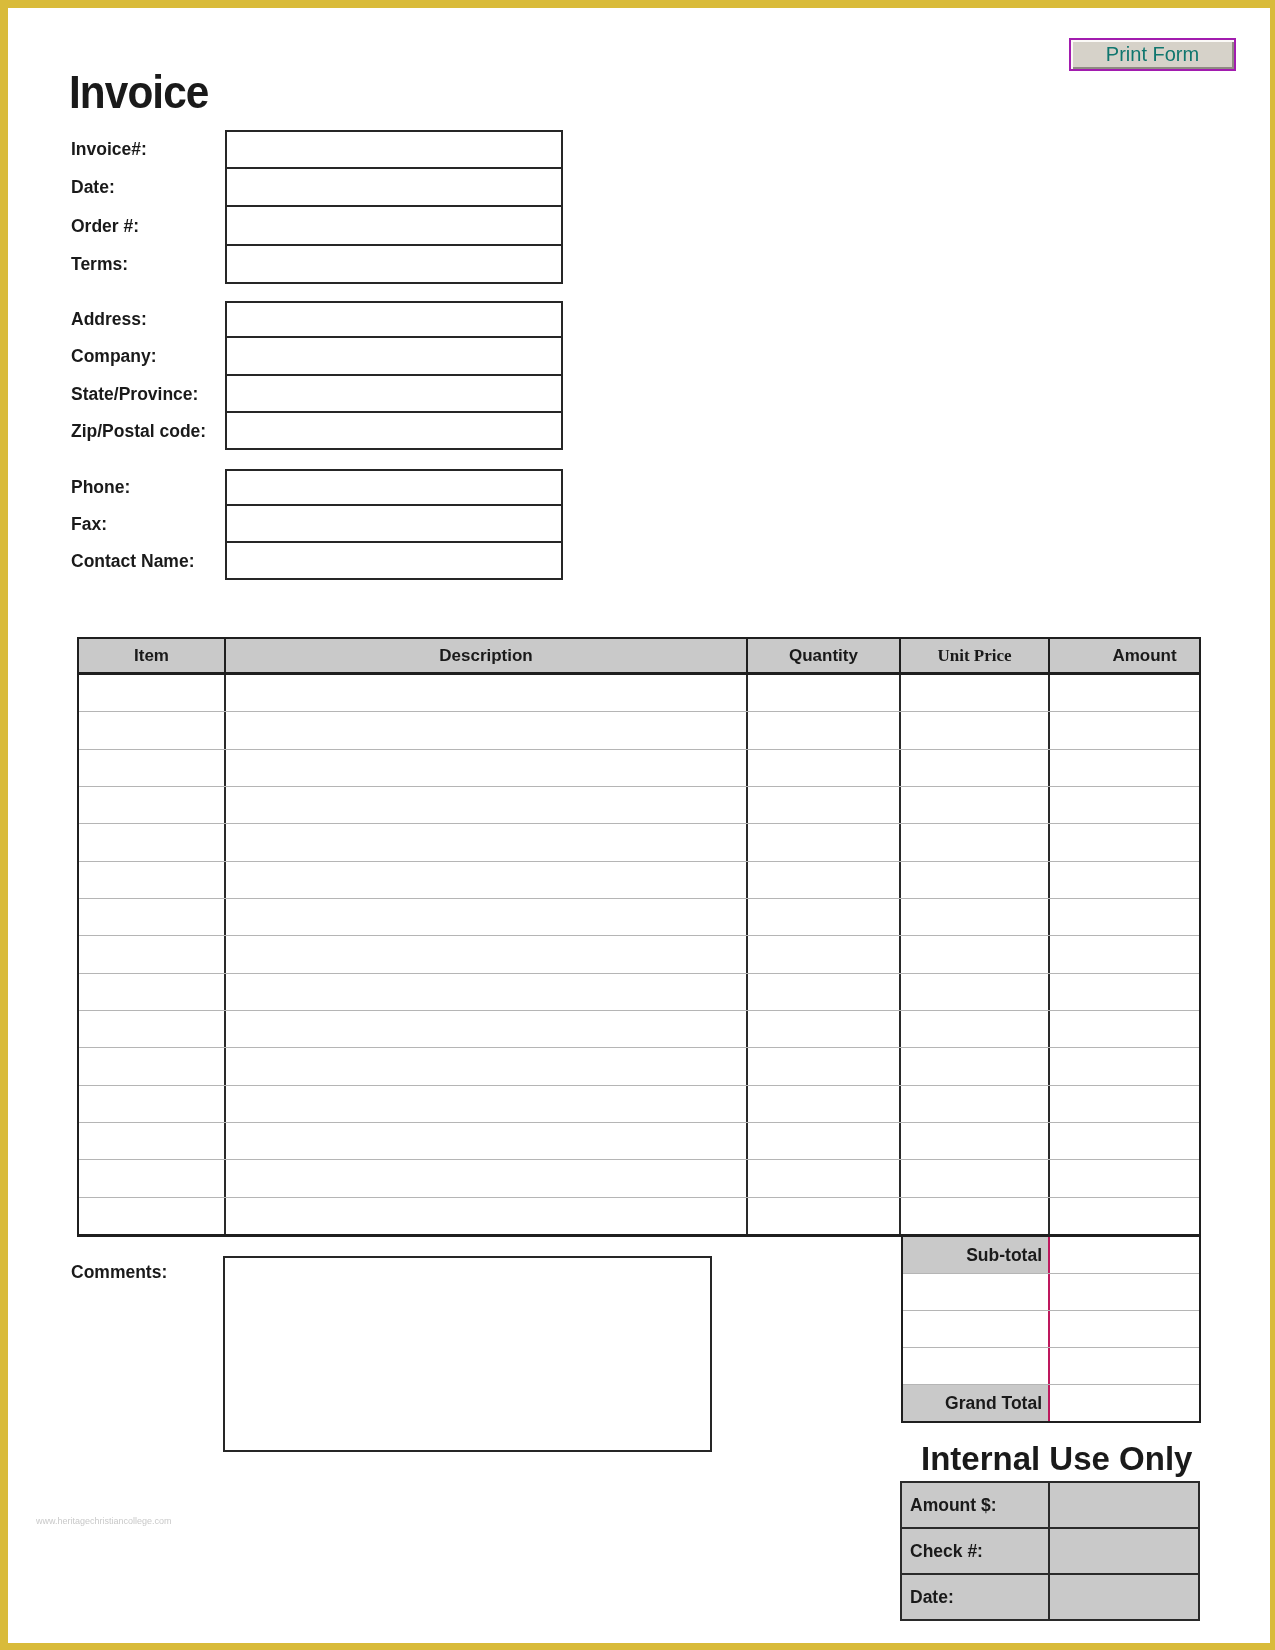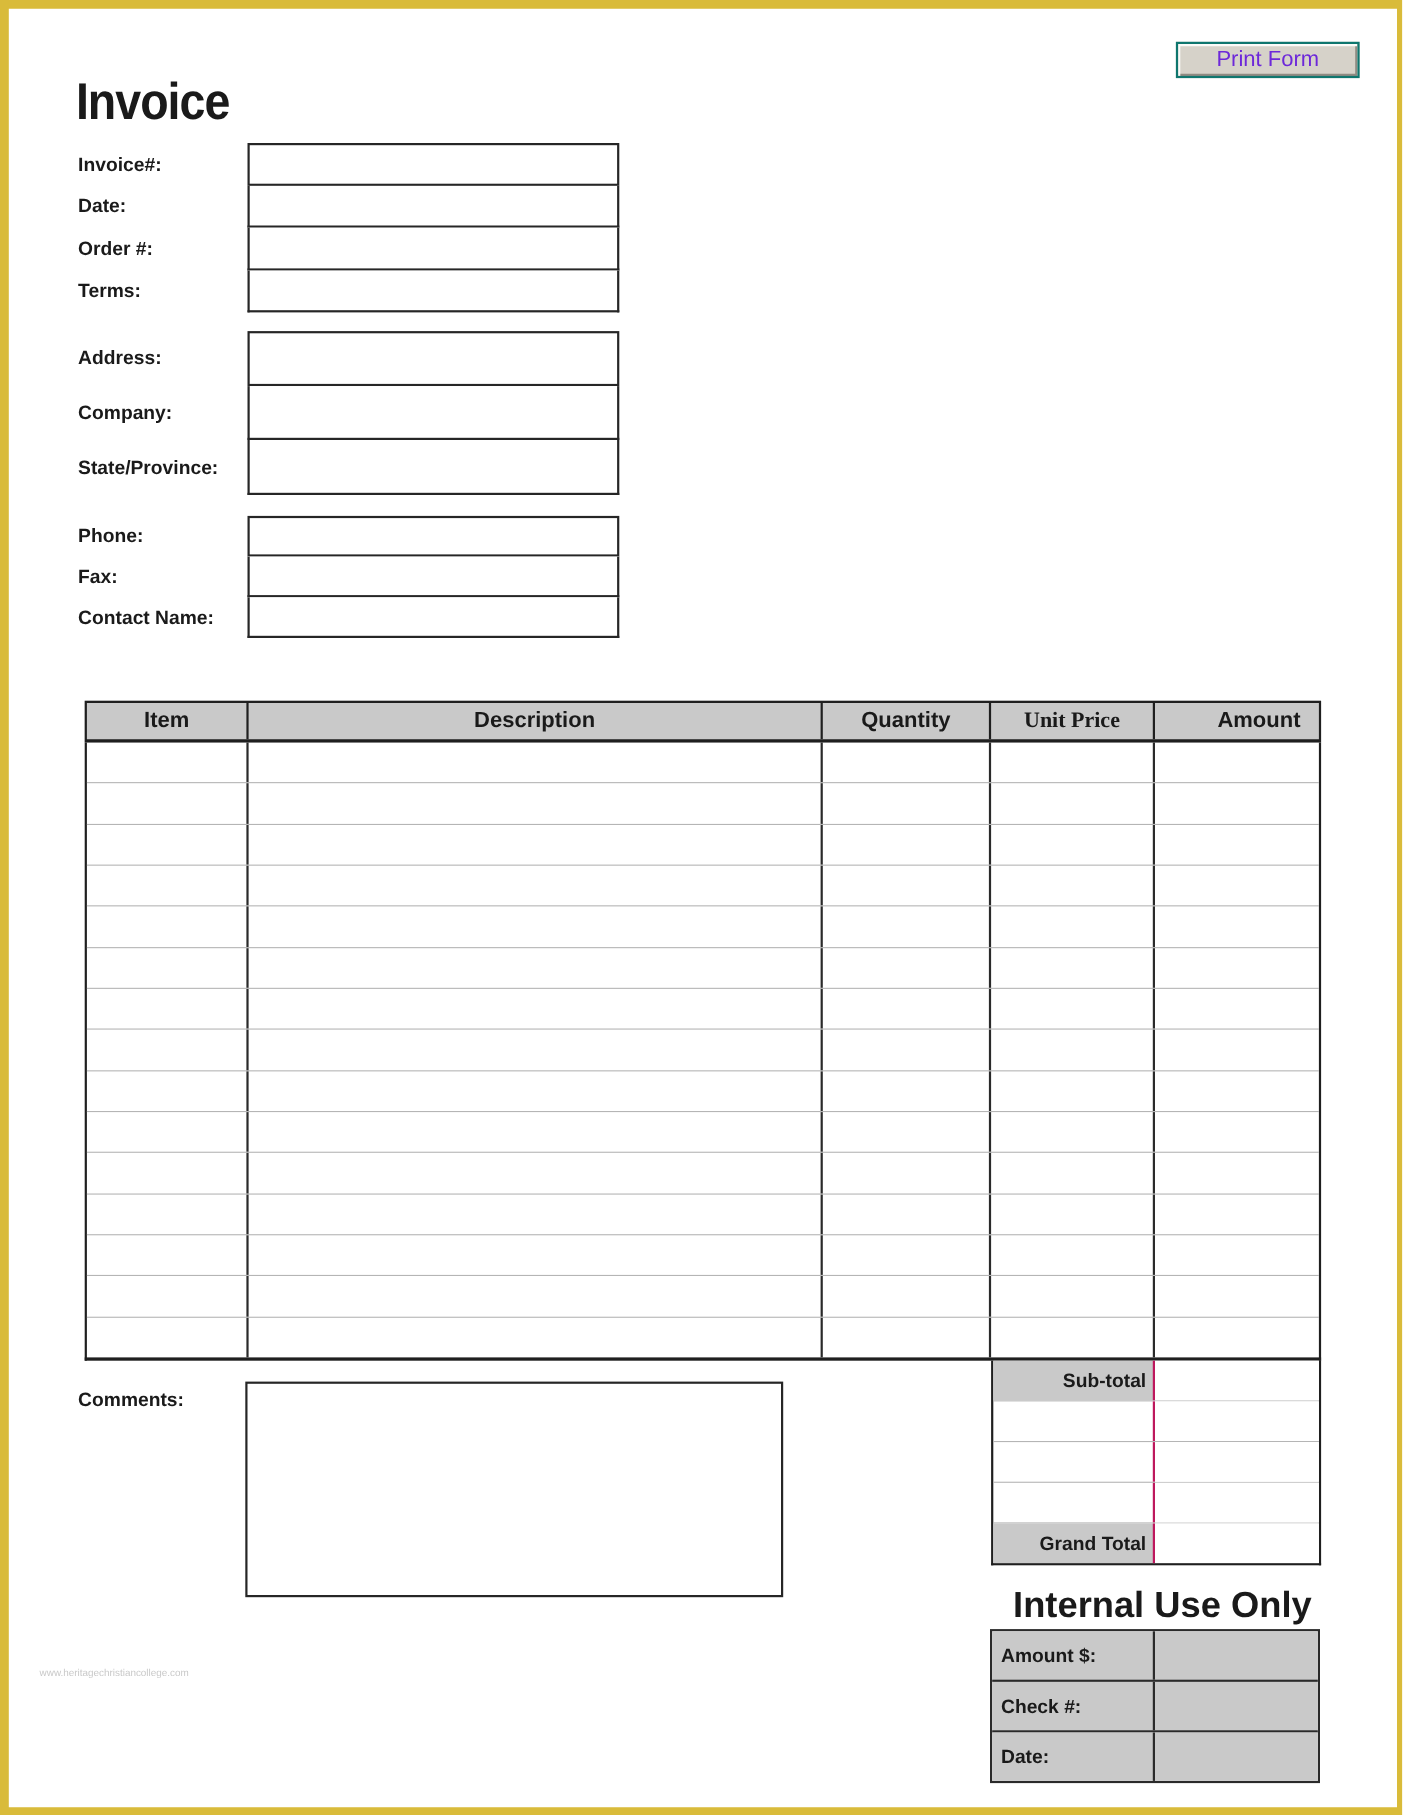--- a/index.html
+++ b/index.html
@@ -2,42 +2,42 @@
 <html><head>
 <meta charset="utf-8">
 <style>
   html,body{margin:0;padding:0;background:#ffffff;}
   .page{position:relative;width:1275px;height:1650px;background:#ffffff;
         font-family:"Liberation Sans","DejaVu Sans",sans-serif;color:#1a1a1a;overflow:hidden;}
   .frame{position:absolute;inset:0;border-style:solid;border-color:#d9bb3a;
          border-width:8px 5px 7px 8px;pointer-events:none;}
 
   .print-btn{position:absolute;left:1069px;top:38px;width:167px;height:33px;
-         background:#d6d2c9;border:2px solid #0f766e;
+         background:#d6d2c9;border:2px solid #a21caf;
          box-shadow:inset 2px 2px 0 #fbfaf7, inset -2px -2px 0 #8f8b82;
-         font-family:"Liberation Sans","DejaVu Sans",sans-serif;font-size:20px;color:#6d28d9;
+         font-family:"Liberation Sans","DejaVu Sans",sans-serif;font-size:20px;color:#0f766e;
          display:flex;align-items:center;justify-content:center;padding:0;cursor:pointer;}
 
   .title{position:absolute;left:69px;top:64px;margin:0;font-size:47px;font-weight:bold;
          letter-spacing:-1px;transform:scaleX(.9);transform-origin:left;}
 
   .fgroup{position:absolute;left:71px;width:492px;display:flex;flex-direction:column;}
   .frow{display:flex;flex:1;}
   .flabel{width:154px;display:flex;align-items:center;font-weight:bold;font-size:17.5px;}
   .fbox{width:338px;border:2px solid #262626;background:#fff;box-sizing:border-box;}
   .frow + .frow .fbox{border-top:0;}
   #group-invoice{top:130px;height:154px;}
   #group-company{top:301px;height:149px;}
   #group-contact{top:469px;height:111px;}
 
   .items{position:absolute;left:77px;top:637px;width:1124px;}
   .ihead{display:flex;height:38px;background:#c9c9c9;border:2px solid #1f1f1f;
          border-bottom:3px solid #1f1f1f;box-sizing:border-box;}
   .hcell{display:flex;align-items:center;justify-content:center;font-weight:bold;
-         font-size:20px;border-right:2px solid #1f1f1f;box-sizing:border-box;}
+         font-size:17px;border-right:2px solid #1f1f1f;box-sizing:border-box;}
   .hcell:last-child{border-right:0;}
   .ibody{display:flex;flex-direction:column;height:562px;border:2px solid #1f1f1f;
          border-top:0;border-bottom:3px solid #1f1f1f;box-sizing:border-box;}
   .irow{display:flex;flex:1;border-bottom:1px solid #b5b5b5;}
   .irow:last-child{border-bottom:0;}
   .icell{border-right:2px solid #2a2a2a;box-sizing:border-box;}
   .icell:last-child{border-right:0;}
   .c1{width:147px;}.c2{width:522px;}.c3{width:153px;}.c4{width:149px;font-family:Liberation Serif, serif;}.c5{flex:1;padding-left:40px;}
 
   .totals{position:absolute;left:901px;top:1237px;width:300px;height:186px;
@@ -100,20 +100,24 @@
       <div class="fbox"></div>
     </div>
     <div class="frow">
       <div class="flabel">Company:</div>
       <div class="fbox"></div>
     </div>
     <div class="frow">
       <div class="flabel">State/Province:</div>
       <div class="fbox"></div>
     </div>
+    <div class="frow">
+      <div class="flabel">Zip/Postal code:</div>
+      <div class="fbox"></div>
+    </div>
   </div>
 
   <div class="fgroup" id="group-contact">
     <div class="frow">
       <div class="flabel">Phone:</div>
       <div class="fbox"></div>
     </div>
     <div class="frow">
       <div class="flabel">Fax:</div>
       <div class="fbox"></div>

